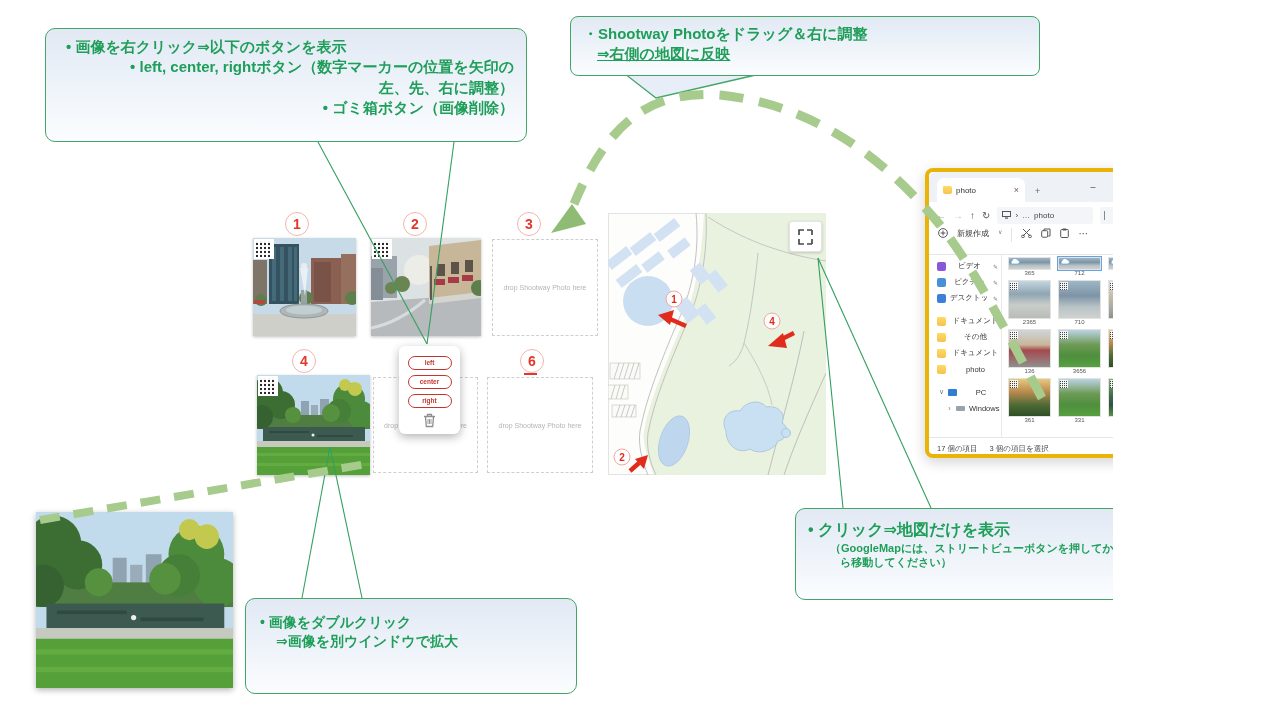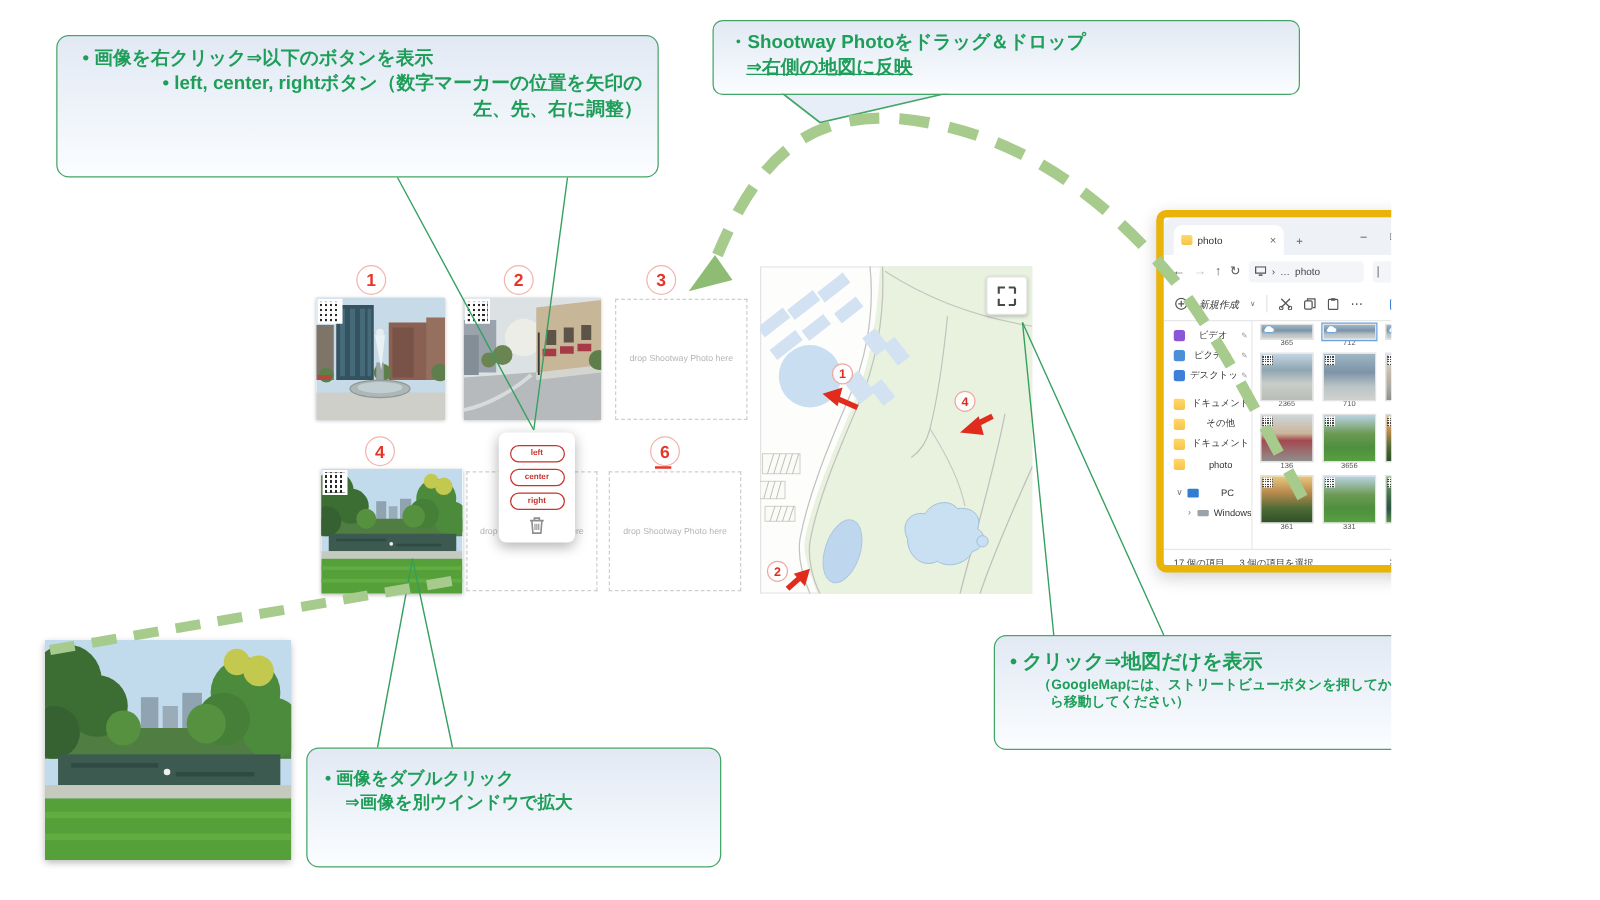--- a/index.html
+++ b/index.html
@@ -39,39 +39,39 @@
          align-items:center;padding-top:7px;box-sizing:border-box;}
   .pbtn{display:block;width:44px;height:14px;margin:2.5px 0;border:1.5px solid #C5352F;border-radius:7px;
         background:#fff;color:#C5352F;font-size:6.5px;font-weight:bold;line-height:11px;text-align:center;
         font-family:inherit;padding:0;}
   
   #map{position:absolute;left:608px;top:213px;width:218px;height:262px;z-index:10;}
   #fsbtn{position:absolute;left:789px;top:221px;width:31px;height:29px;background:#fff;border:1px solid #E4E4E4;
          border-radius:3px;box-shadow:0 1px 3px rgba(0,0,0,.18);z-index:22;}
   
   #exp{position:absolute;left:925px;top:168px;width:232px;height:290px;background:#fff;
-       border:6px solid #eab308;border-radius:8px;box-shadow:0 4px 14px rgba(0,0,0,.18);
+       border:4px solid #eab308;border-radius:8px;box-shadow:0 4px 14px rgba(0,0,0,.18);
        z-index:18;box-sizing:border-box;overflow:hidden;font-size:8px;color:#333;}
   .titlebar{height:30px;background:#EEF1F6;display:flex;align-items:flex-end;padding-left:8px;border-radius:8px 8px 0 0;}
   .tab{width:88px;height:24px;background:#fff;border-radius:7px 7px 0 0;display:flex;align-items:center;
        gap:4px;padding:0 6px;box-sizing:border-box;}
   .tab .ttl{flex:1;font-size:8px;}
   .tclose,.tnew{color:#666;font-size:9px;}
   .tnew{margin:0 0 6px 10px;}
   .wctl{margin-left:auto;align-self:center;display:flex;}
   .wctl span{width:24px;text-align:center;font-size:9px;color:#444;line-height:26px;}
   .navbar{height:26px;display:flex;align-items:center;gap:7px;padding:0 7px;background:#fff;}
   .navbar .g{color:#555;font-size:10px;}
   .navbar .dis{color:#C2C2C2;}
   .addr{flex:1;height:17px;background:#F3F5F8;border-radius:3px;display:flex;align-items:center;
         gap:4px;padding:0 5px;font-size:8px;color:#444;}
   .srch{width:38px;height:17px;background:#F3F5F8;border-radius:3px;display:flex;align-items:center;
         justify-content:space-between;padding:0 4px;}
   .cursorbar{width:1px;height:9px;background:#888;}
-  .toolbar{height:26px;display:flex;align-items:center;gap:9px;padding:0 9px;border-bottom:1px solid #E7E7E7;font-style:italic;}
+  .toolbar{height:26px;display:flex;align-items:flex-start;gap:9px;padding:0 9px;border-bottom:1px solid #E7E7E7;}
   .toolbar .lbl{font-size:8px;}
   .tdiv{width:1px;height:14px;background:#E3E3E3;}
   .dots{color:#555;font-size:10px;letter-spacing:1px;}
   .tright{margin-left:auto;display:flex;align-items:center;gap:3px;}
   .expbody{display:flex;height:182px;}
   .sidebar{width:73px;border-right:1px solid #E9E9E9;padding-top:3px;box-sizing:border-box;overflow:hidden;text-align:center;}
   .srow{height:16px;display:flex;align-items:center;gap:4px;padding-left:8px;}
   .srow.ind{padding-left:16px;}
   .srow .nm{flex:1;font-size:7.5px;white-space:nowrap;overflow:hidden;}
   .srow .exp-ch{color:#777;font-size:7px;width:5px;padding-left:2px;}
@@ -115,24 +115,25 @@
   #bigphoto svg{display:block;width:100%;height:100%;}
 </style>
 </head>
 <body>
 
 <div id="stage">
 
   <div class="bubble" id="c1">
     <div class="ln lv1">•  画像を右クリック⇒以下のボタンを表示</div>
     <div class="ln lv2">•  left, center, rightボタン（数字マーカーの位置を矢印の左、先、右に調整）</div>
+    <div class="ln lv2">•  ゴミ箱ボタン（画像削除）</div>
   </div>
 
   <div class="bubble" id="c2">
-    <div class="ln">・Shootway Photoをドラッグ＆ドロップ</div>
+    <div class="ln">・Shootway Photoをドラッグ＆右に調整</div>
     <div class="ln ln2">⇒右側の地図に反映</div>
   </div>
 
   <div class="bubble" id="c3">
     <div class="ln">•   クリック⇒地図だけを表示</div>
     <div class="ln sub">（GoogleMapには、ストリートビューボタンを押してから移動してください）</div>
   </div>
 
   <div class="bubble" id="c4">
     <div class="ln">•   画像をダブルクリック</div>

